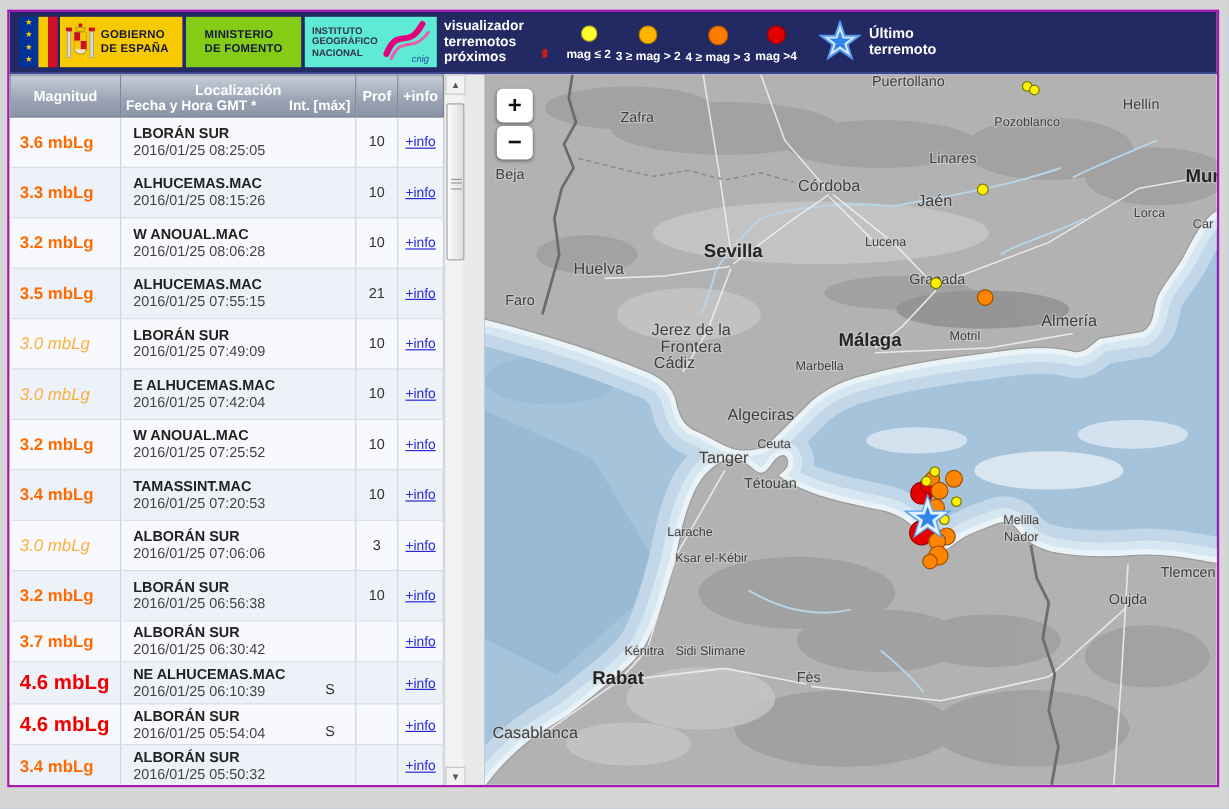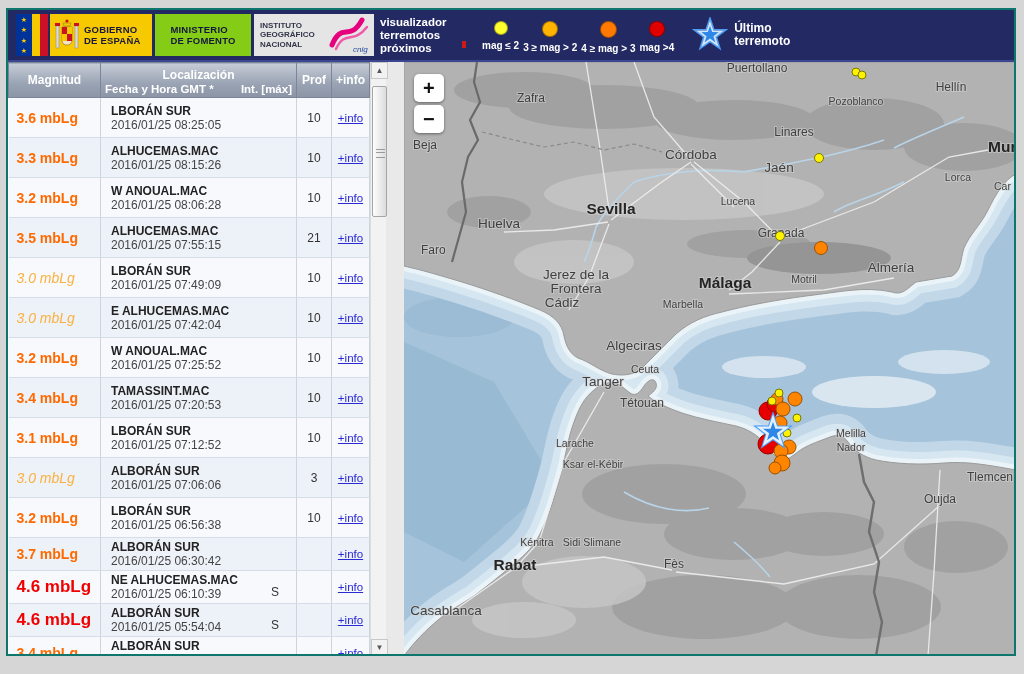--- a/index.html
+++ b/index.html
@@ -5,39 +5,39 @@
   html,body{margin:0;padding:0;}
   body{
     width:1024px;height:674px;
     background:#d6d6d6;
     font-family:"Liberation Sans",sans-serif;
     overflow:hidden;
     position:relative;
   }
   .window{
     position:absolute;left:6px;top:8px;width:1010px;height:648px;
-    border:2px solid #0f766e;background:#e9e9e9;box-sizing:border-box;
+    border:2px solid #a21caf;background:#e9e9e9;box-sizing:border-box;
     overflow:hidden;
   }
   
   .topbar{
     height:52px;background:#232963;display:flex;align-items:center;
     padding-left:8px;border-bottom:2px solid #3d4790;box-sizing:border-box;
   }
   .block{height:42px;box-sizing:border-box;}
   .flags{width:32px;display:flex;margin-right:2px;}
   .flag-eu{width:16px;height:42px;background:#003399;display:flex;flex-direction:column;
     align-items:center;justify-content:space-around;}
   .flag-eu span{color:#ffcc00;font-size:7px;line-height:7px;}
   .flag-y{width:8px;height:42px;background:#f7c900;}
   .flag-r{width:8px;height:42px;background:#cc1126;}
   .gob{width:102px;background:#f7c900;display:flex;align-items:center;margin-right:3px;padding:0 4px;}
   .gob-text,.min-text{font-weight:bold;color:#15173d;font-size:9.5px;line-height:11px;letter-spacing:.2px;}
   .min{width:96px;background:#84cc16;display:flex;align-items:center;justify-content:center;margin-right:3px;}
-  .ign{width:120px;background:#e5e5e5;display:flex;align-items:center;padding:0 3px 0 6px;margin-right:6px;}
+  .ign{width:110px;background:#5eead4;display:flex;align-items:center;padding:0 3px 0 6px;margin-right:6px;}
   .ign-text{font-weight:bold;color:#33344a;font-size:8px;line-height:9.5px;flex:1;}
   .app-title{width:80px;color:#ffffff;font-weight:bold;font-size:11.5px;line-height:13px;margin-right:2px;}
   .title-mark{width:4px;height:7px;background:#d01818;margin:18px 6px 0 0;}
   
   .legend{display:flex;align-items:flex-start;margin-left:10px;gap:4px;}
   .leg-item{display:flex;flex-direction:column;align-items:center;}
   .leg-dot{border-radius:50%;border:1px solid rgba(0,0,0,.35);margin:4px 0 5px 0;}
   .leg-label{color:#ffffff;font-size:10px;font-weight:bold;white-space:nowrap;}
   .lastq{display:flex;align-items:center;margin-left:18px;}
   .lastq-label{color:#ffffff;font-size:12px;font-weight:bold;line-height:13px;margin-left:6px;}
@@ -322,34 +322,20 @@
                     <div class="locname">TAMASSINT.MAC</div>
                     <div class="locdate">2016/01/25 07:20:53</div>
                   </div>
                   <div class="locint"></div>
                 </div>
               </td>
               <td class="c-prof">10</td>
               <td class="c-info"><a href="#" class="infolink">+info</a></td>
             </tr>
             <tr>
-              <td class="c-mag"><span class="mag orange">3.1 mbLg</span></td>
-              <td class="c-loc">
-                <div class="locwrap">
-                  <div class="locmain">
-                    <div class="locname">LBORÁN SUR</div>
-                    <div class="locdate">2016/01/25 07:12:52</div>
-                  </div>
-                  <div class="locint"></div>
-                </div>
-              </td>
-              <td class="c-prof">10</td>
-              <td class="c-info"><a href="#" class="infolink">+info</a></td>
-            </tr>
-            <tr>
               <td class="c-mag"><span class="mag amber">3.0 mbLg</span></td>
               <td class="c-loc">
                 <div class="locwrap">
                   <div class="locmain">
                     <div class="locname">ALBORÁN SUR</div>
                     <div class="locdate">2016/01/25 07:06:06</div>
                   </div>
                   <div class="locint"></div>
                 </div>
               </td>

